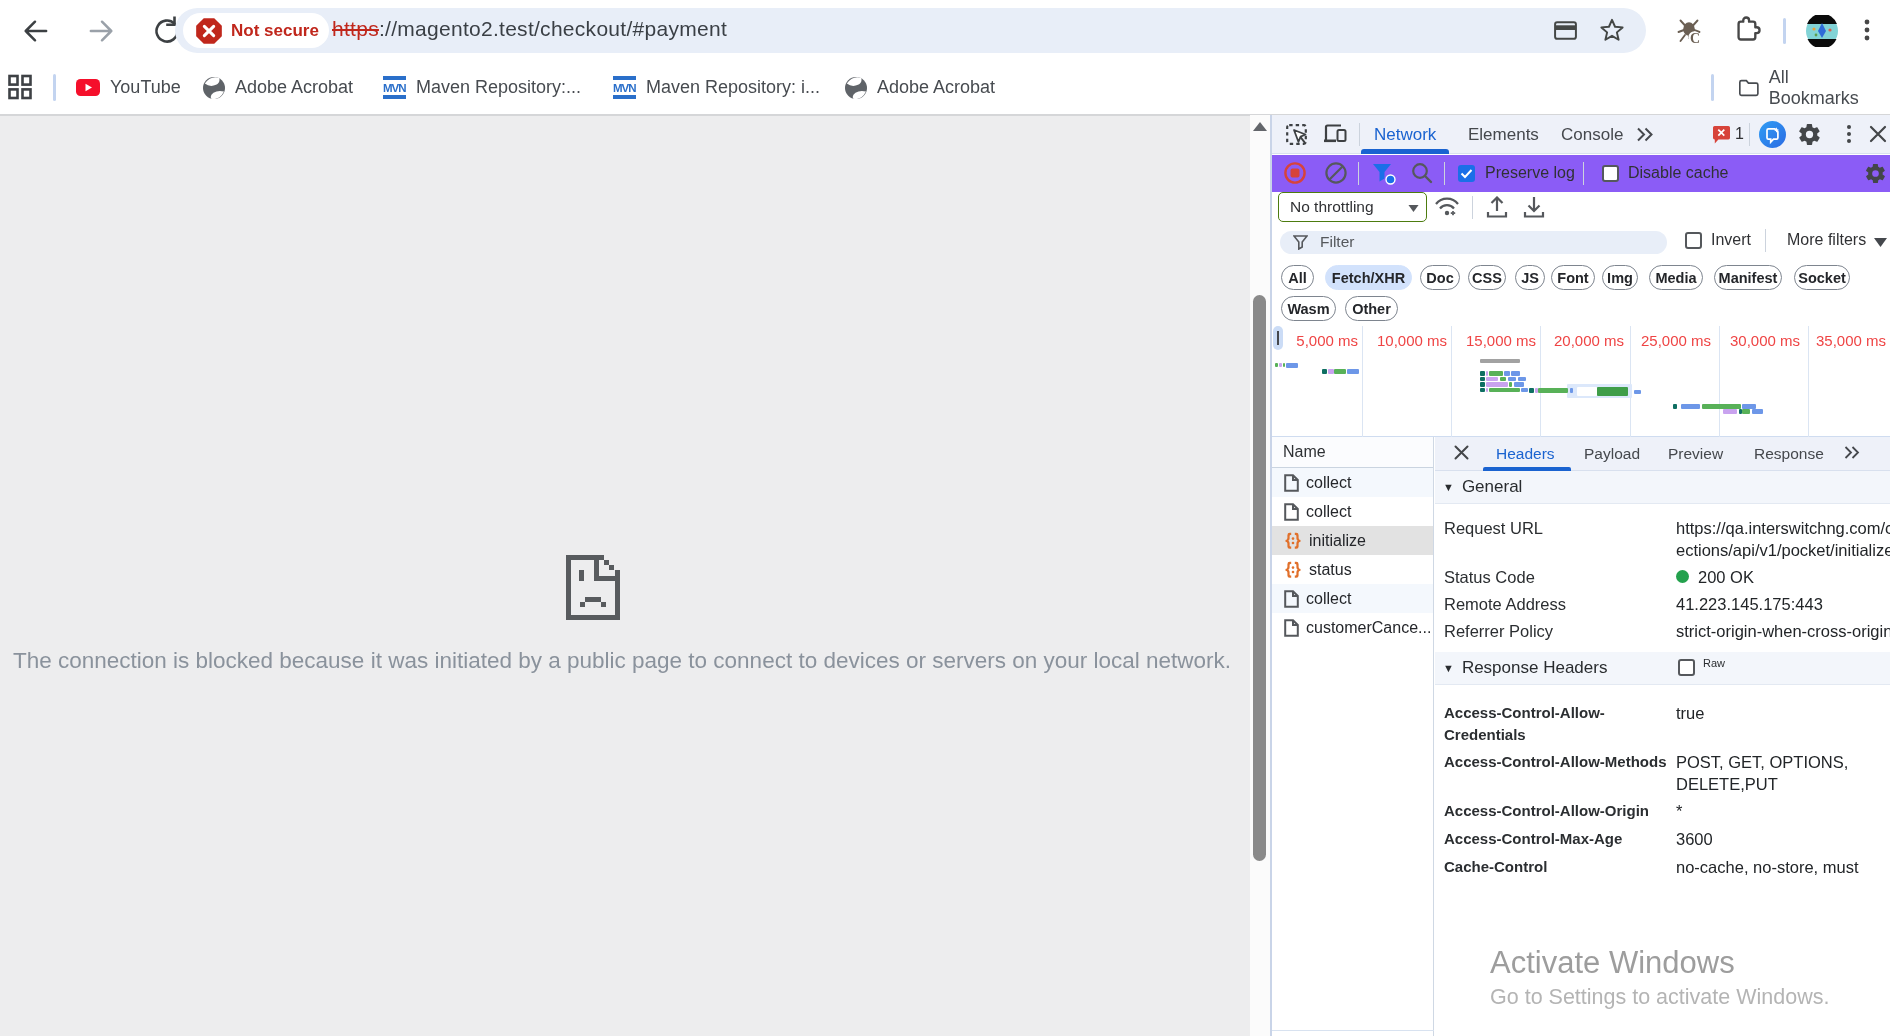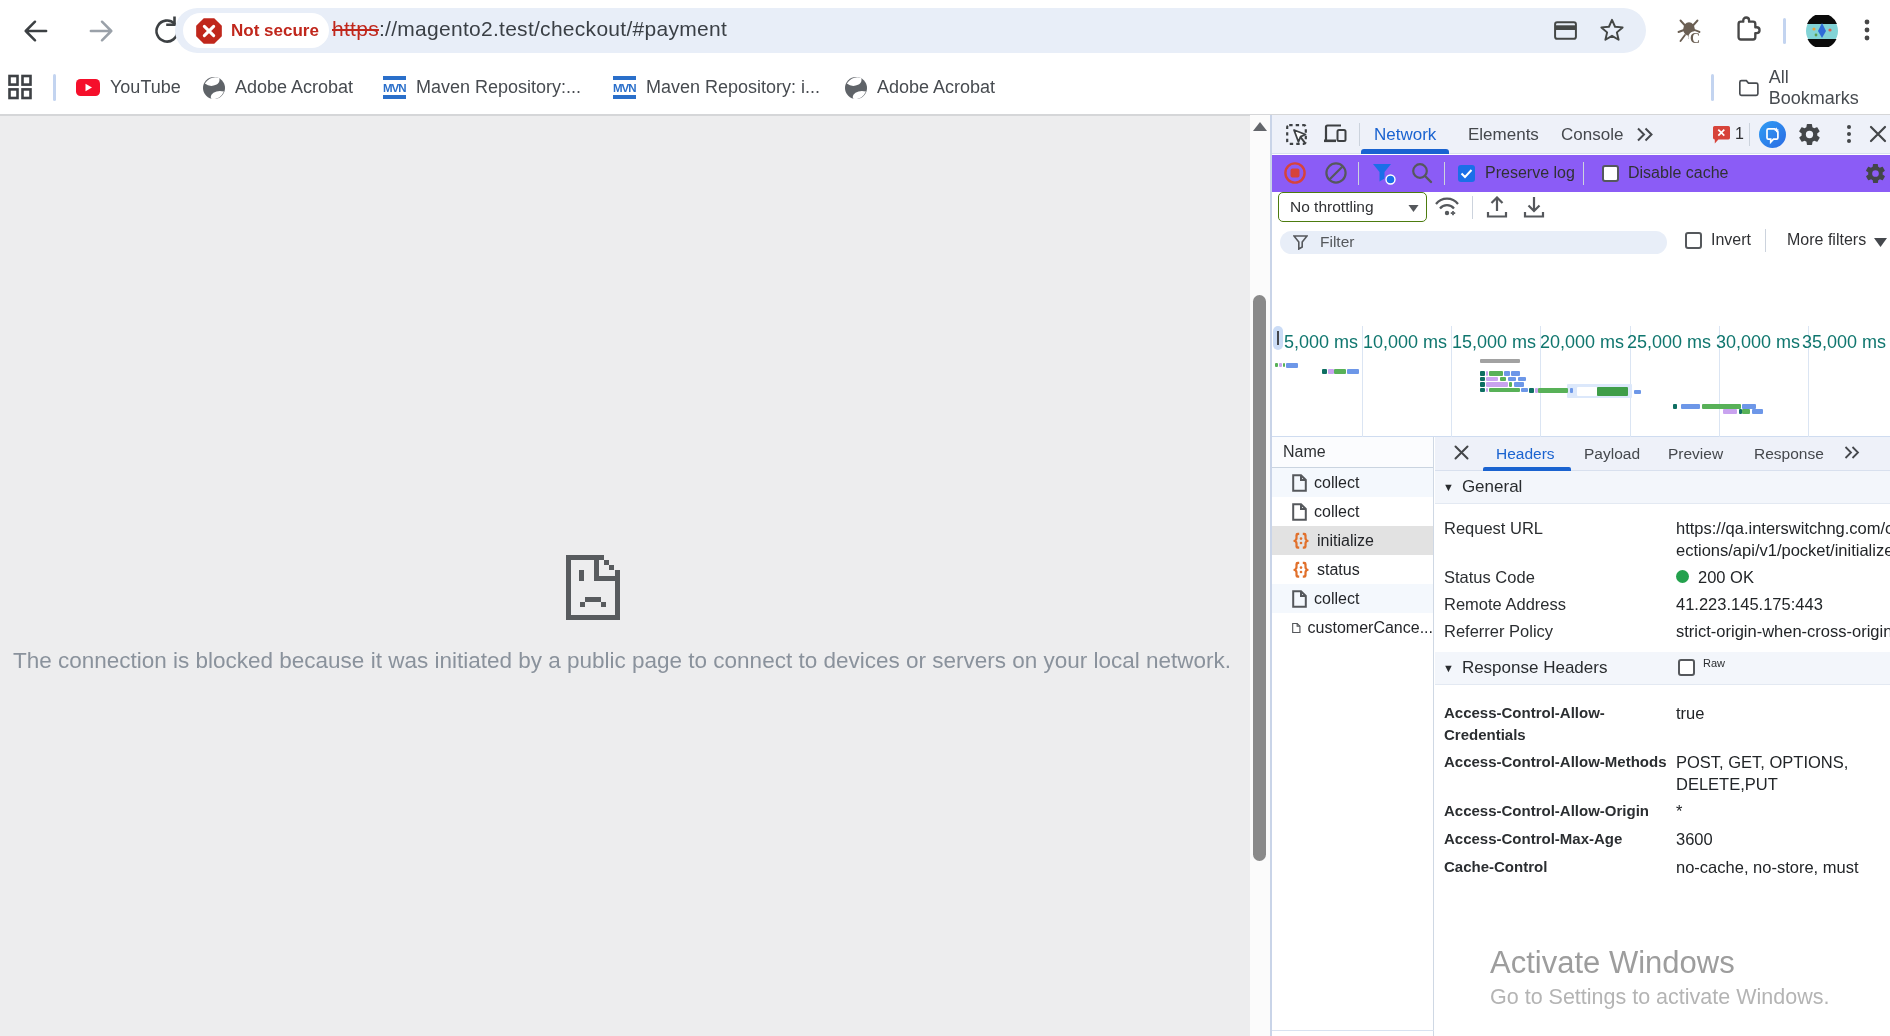--- a/index.html
+++ b/index.html
@@ -42,27 +42,27 @@
   #dt-actionbar { position:absolute; left:0; top:40px; width:618px; height:37px; background:#8b5cf6; }
   #dt-throttlebar { position:absolute; left:0; top:77px; width:618px; height:37px; background:#ffffff; }
   #dt-filterrow { position:absolute; left:0; top:114px; width:618px; height:36px; background:#ffffff; }
   #dt-chips { position:absolute; left:0; top:150px; width:618px; height:61px; background:#ffffff; }
   .chip { position:absolute; height:25px; border:1px solid #7e858f; border-radius:13px; font-size:14.5px; font-weight:700; color:#24262a;
      display:flex; align-items:center; justify-content:center; background:#fff; }
   .chip.sel { background:#d2e2fc; border-color:#d2e2fc; }
 
   #dt-timeline { position:absolute; left:0; top:211px; width:618px; height:111px; background:#ffffff; border-bottom:1px solid #cfdcf0; }
   .grid { position:absolute; top:0; width:1px; height:111px; background:#dbe5f3; }
-  .tlabel { position:absolute; top:6px; font-size:18px; color:#0f766e; }
+  .tlabel { position:absolute; top:6px; font-size:15px; color:#ef4444; }
   .bar { position:absolute; height:5px; border-radius:1px; }
 
   
   #dt-table { position:absolute; left:0; top:322px; width:162px; height:599px; background:#ffffff; border-right:1px solid #cfd8e4; }
   #dt-table .hd { height:31px; border-bottom:1px solid #cad4e0; display:flex; align-items:center; padding-left:11px; font-size:16px; color:#2e3134; background:#fbfcfe; }
-  .nrow { height:29px; display:flex; align-items:center; padding-left:20px; font-size:16px; color:#24262a; }
+  .nrow { height:29px; display:flex; align-items:center; padding-left:12px; font-size:16px; color:#24262a; }
   .nrow.alt { background:#f4f8fd; }
   .nrow.sel { background:#e2e2e2; }
   .nrow .ic { margin-right:7px; }
 
   
   #dt-details { position:absolute; left:163px; top:322px; width:455px; height:599px; background:#ffffff; }
   #det-tabs { height:34px; background:#eef1f9; border-bottom:1px solid #d8e0ee; position:relative; }
   .det-tab { position:absolute; top:0; height:33px; display:flex; align-items:center; font-size:15.5px; color:#45484d; }
   #hd-underline { position:absolute; left:48px; top:30px; width:88px; height:4px; background:#1a63d0; border-radius:2px 2px 0 0; }
   .secbar { height:33px; background:#f3f6fb; border-bottom:1px solid #e3e9f2; display:flex; align-items:center; padding-left:8px; font-size:17px; color:#292c2f; }
@@ -342,20 +342,34 @@
     </div>
     <div class="abs" style="left:413px;top:3px;width:17px;height:17px;background:#fff;border:2px solid #55585c;border-radius:3px"></div>
     <div class="abs dtxt" style="left:439px;top:2px;font-size:16px">Invert</div>
     <div class="abs" style="left:493px;top:0px;width:1px;height:23px;background:#ccd3dd"></div>
     <div class="abs dtxt" style="left:515px;top:2px;font-size:16px">More filters</div>
     <svg class="abs" style="left:602px;top:9px" width="13" height="9" viewBox="0 0 13 9">
         <path d="M0 0 H13 L6.5 9 Z" fill="#45484d"></path>
       </svg>
   </div>
 
+  <div id="dt-chips">
+    <div class="chip" style="left:9px;top:0;width:33px">All</div>
+    <div class="chip sel" style="left:53px;top:0;width:87px">Fetch/XHR</div>
+    <div class="chip" style="left:148px;top:0;width:40px">Doc</div>
+    <div class="chip" style="left:196px;top:0;width:38px">CSS</div>
+    <div class="chip" style="left:243px;top:0;width:30px">JS</div>
+    <div class="chip" style="left:279px;top:0;width:44px">Font</div>
+    <div class="chip" style="left:330px;top:0;width:36px">Img</div>
+    <div class="chip" style="left:377px;top:0;width:54px">Media</div>
+    <div class="chip" style="left:442px;top:0;width:68px">Manifest</div>
+    <div class="chip" style="left:522px;top:0;width:56px">Socket</div>
+    <div class="chip" style="left:9px;top:31px;width:55px">Wasm</div>
+    <div class="chip" style="left:73px;top:31px;width:53px">Other</div>
+  </div>
 
   <div id="dt-timeline">
     <div class="grid" style="left:90px"></div>
     <div class="grid" style="left:179px"></div>
     <div class="grid" style="left:268px"></div>
     <div class="grid" style="left:358px"></div>
     <div class="grid" style="left:447px"></div>
     <div class="grid" style="left:536px"></div>
     <div class="tlabel" style="right:532px">5,000 ms</div>
     <div class="tlabel" style="right:443px">10,000 ms</div>

